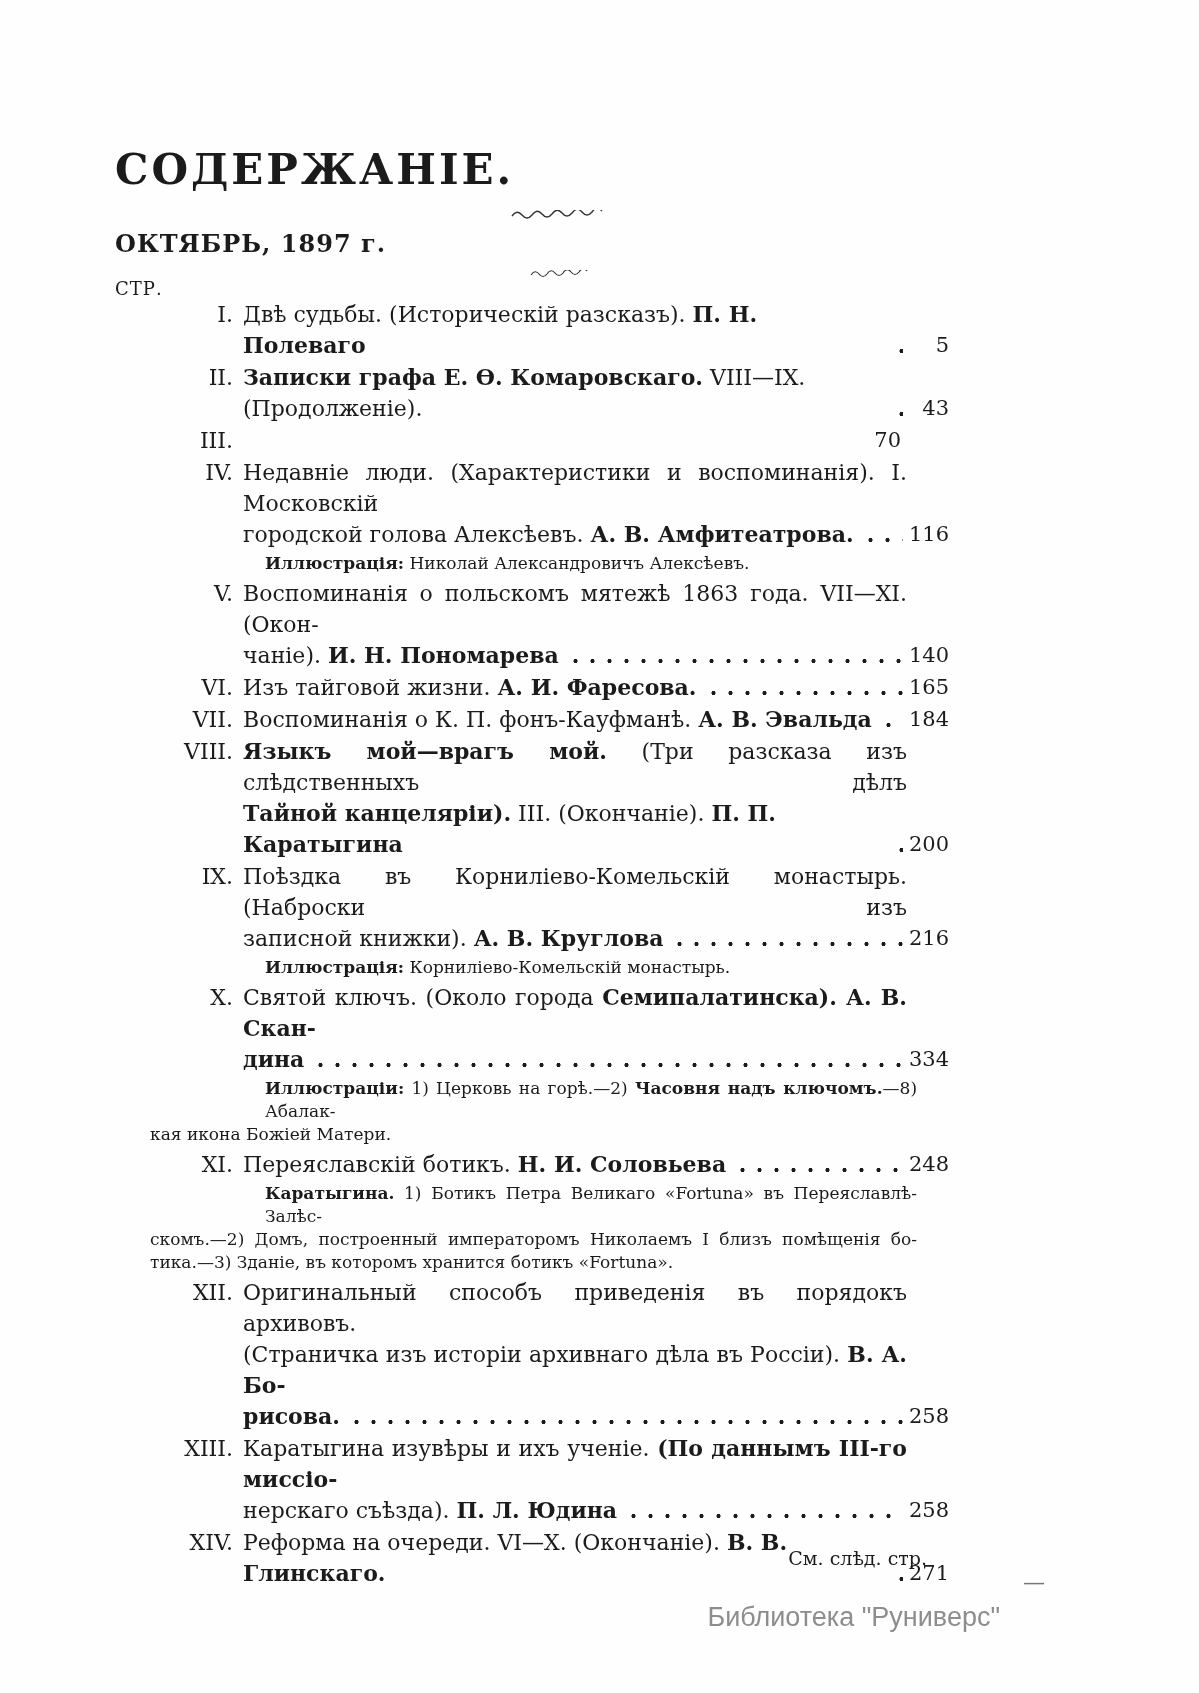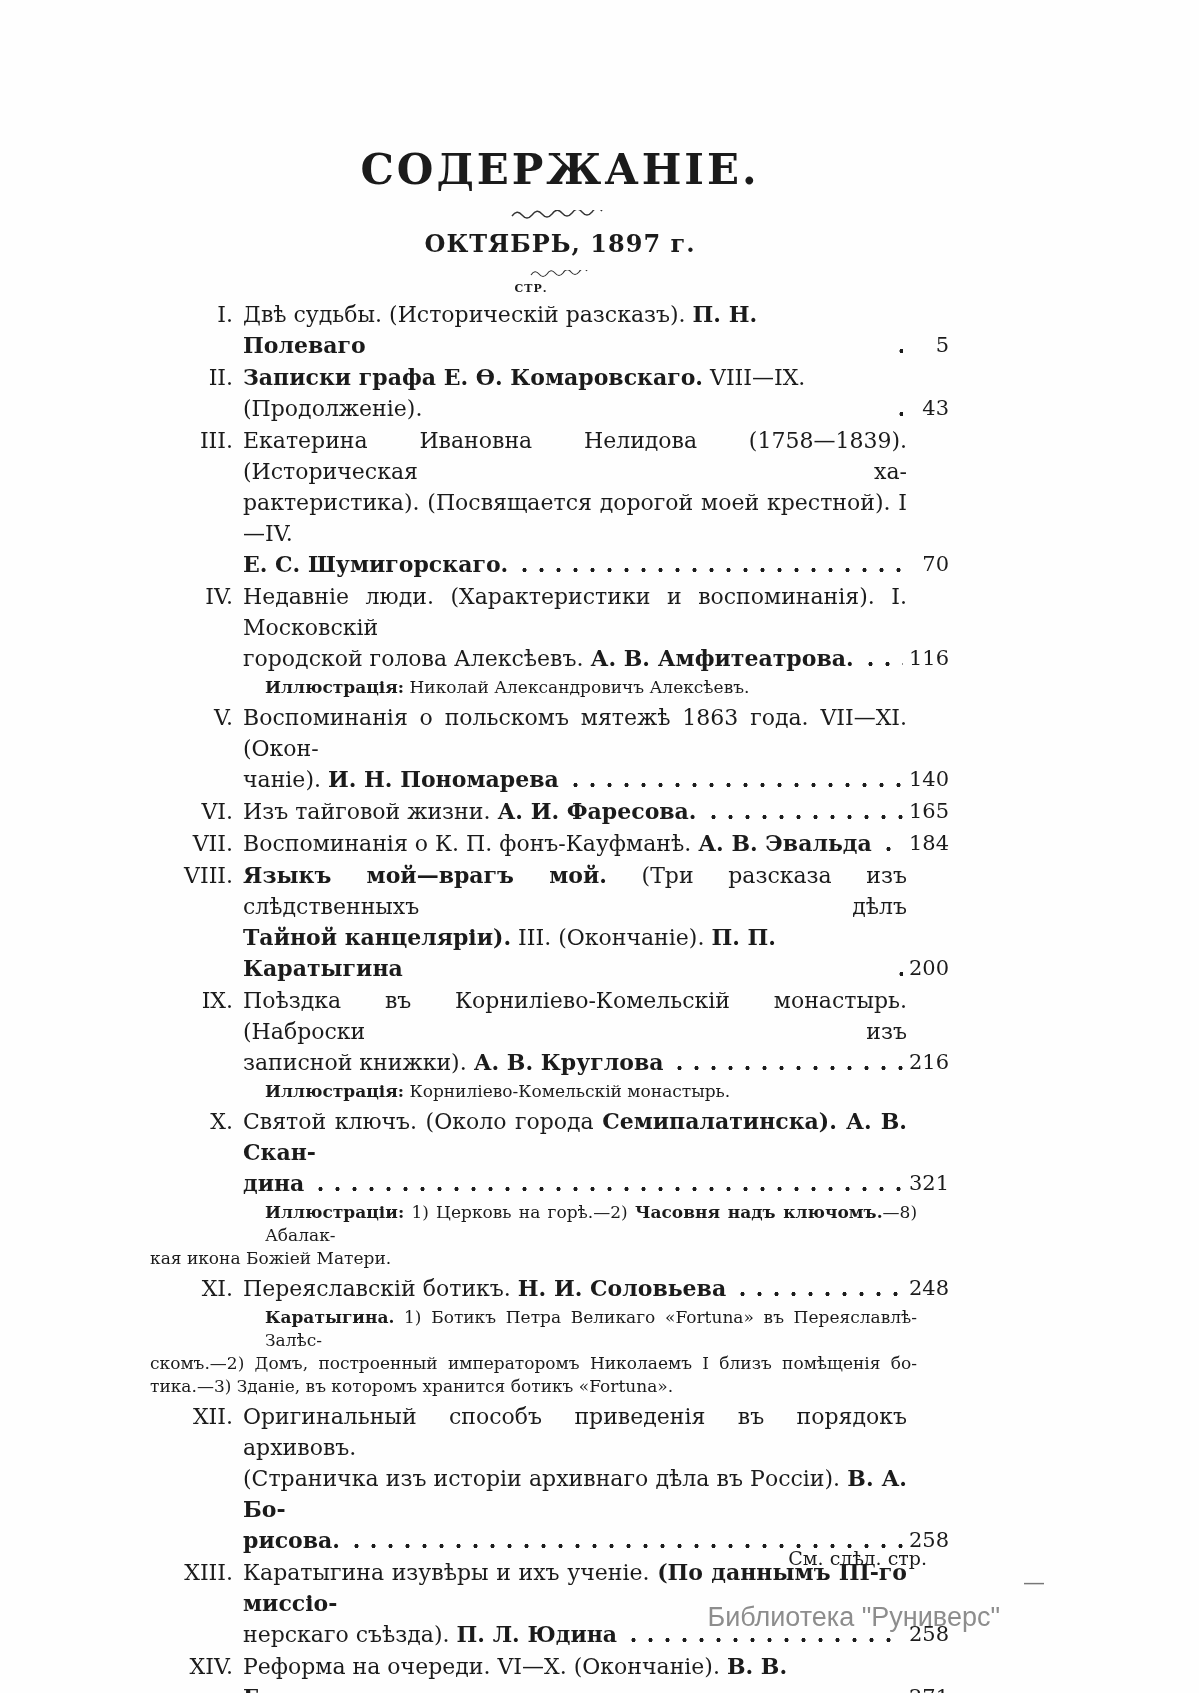--- a/index.html
+++ b/index.html
@@ -1,27 +1,27 @@
 <!DOCTYPE html>
 <html><head>
 <meta charset="utf-8">
 <style>
   html,body{margin:0;padding:0;}
   body{
     width:1199px;height:1693px;position:relative;overflow:hidden;
     background:#fefefe;color:#1b1b1b;
     font-family:"DejaVu Serif",serif;
   }
-  .header{margin-left:115px;width:890px;text-align:center;padding-top:146px;}
+  .header{margin-left:115px;width:890px;text-align:left;padding-top:146px;}
   .title{font-size:42px;line-height:48px;font-weight:700;letter-spacing:3px;margin:0;}
   .squig{display:block;margin:16px auto 8px auto;}
   .subtitle{font-size:24px;line-height:32px;font-weight:700;letter-spacing:1px;margin:6px 0 0 0;}
   .squig2{display:block;margin:10px auto 0 auto;}
   .toc{margin-left:115px;width:840px;}
-  .str{font-size:11px;letter-spacing:1px;text-align:center;padding-right:8px;line-height:16px;margin:2px 0 2px 0;font-weight:700;}
+  .str{font-size:18px;letter-spacing:1px;text-align:left;padding-right:8px;line-height:16px;margin:2px 0 2px 0;font-weight:400;}
   .entry{margin-bottom:1px;}
   .erow{display:grid;grid-template-columns:128px 1fr 48px;}
   .enum{text-align:right;padding-right:10px;font-size:22px;line-height:31px;align-self:start;}
   .elines{font-size:22px;line-height:31px;}
   .line{width:100%;}
   .jline{text-align:justify;text-align-last:justify;}
   .line.last{display:flex;align-items:center;}
   .leader{flex:1 1 auto;min-width:10px;margin:0 4px 0 8px;align-self:stretch;
     background-image:radial-gradient(circle,#1b1b1b 1.8px,rgba(0,0,0,0) 2.3px);
     background-size:17px 8px;background-repeat:repeat-x;background-position:left calc(100% - 6px);}
@@ -74,28 +74,20 @@
               <span><span class="b">Записки графа Е. Ѳ. Комаровскаго.</span><span> VIII—IX. (Продолженіе).</span></span>
               <span class="leader"></span>
             </div>
           </div>
           <div class="epage">43</div>
         </div>
       </div>
       <div class="entry">
         <div class="erow">
           <div class="enum">III.</div>
-          <div class="elines">
-            <div class="line jline"><span>Екатерина Ивановна Нелидова (1758—1839). (Историческая ха-</span></div>
-            <div class="line jline"><span>рактеристика). (Посвящается дорогой моей крестной). I—IV.</span></div>
-            <div class="line last">
-              <span><span class="b">Е. С. Шумигорскаго.</span></span>
-              <span class="leader"></span>
-            </div>
-          </div>
           <div class="epage">70</div>
         </div>
       </div>
       <div class="entry">
         <div class="erow">
           <div class="enum">IV.</div>
           <div class="elines">
             <div class="line jline"><span>Недавніе люди. (Характеристики и воспоминанія). I. Московскій</span></div>
             <div class="line last">
               <span><span>городской голова Алексѣевъ. </span><span class="b">А. В. Амфитеатрова.</span></span>
@@ -177,21 +169,21 @@
       <div class="entry">
         <div class="erow">
           <div class="enum">X.</div>
           <div class="elines">
             <div class="line jline"><span>Святой ключъ. (Около города </span><span class="b">Семипалатинска). А. В. Скан-</span></div>
             <div class="line last">
               <span><span class="b">дина</span></span>
               <span class="leader"></span>
             </div>
           </div>
-          <div class="epage">321</div>
+          <div class="epage">334</div>
         </div>
         <div class="notes">
           <div class="nline nfirst njust"><span class="b">Иллюстраціи:</span><span> 1) Церковь на горѣ.—2) </span><span class="b">Часовня надъ ключомъ.</span><span>—8) Абалак-</span></div>
           <div class="nline"><span>кая икона Божіей Матери.</span></div>
         </div>
       </div>
       <div class="entry">
         <div class="erow">
           <div class="enum">XI.</div>
           <div class="elines">

